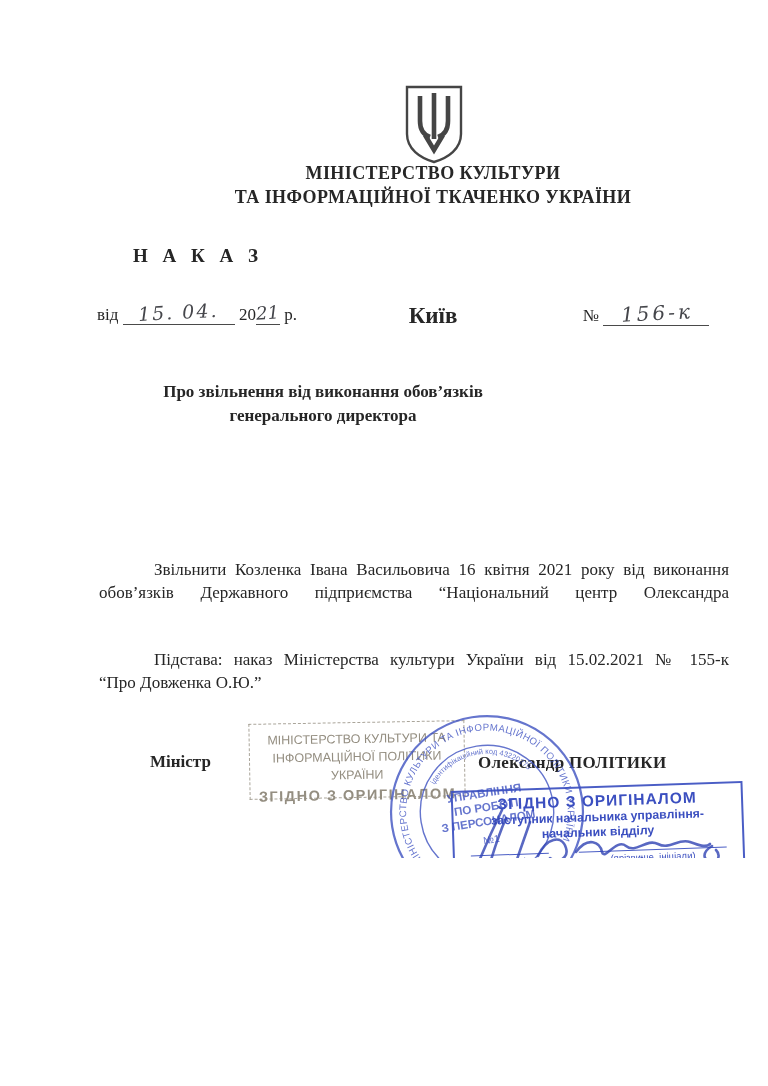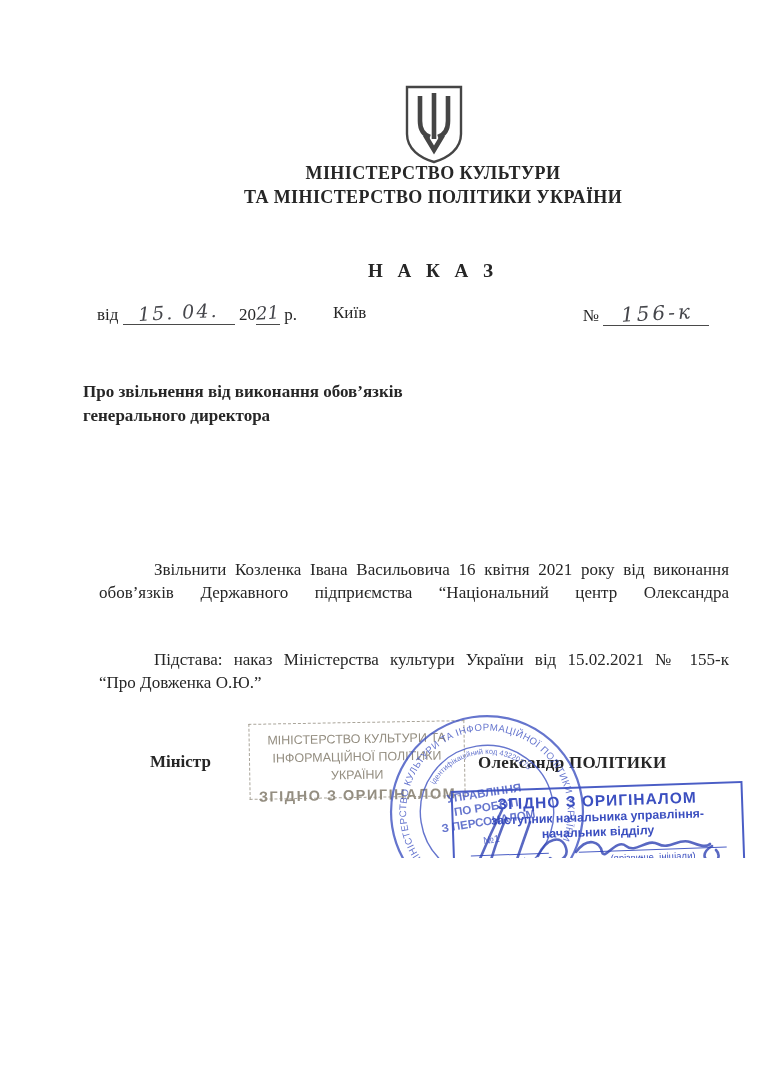--- a/index.html
+++ b/index.html
@@ -6,38 +6,38 @@
   .page{
     position:relative;width:768px;height:858px;background:#fff;overflow:hidden;
     font-family:"Liberation Serif","DejaVu Serif",serif;color:#262626;
   }
   .abs{position:absolute;}
 
   
   .emblem{left:399px;top:84px;width:70px;height:80px;}
   .ministry{left:133px;top:162px;width:600px;text-align:center;
     font-weight:bold;font-size:18px;line-height:1.32;letter-spacing:.4px;}
-  .order-title{left:133px;top:260px;width:600px;text-align:center;
+  .order-title{left:133px;top:245px;width:600px;text-align:left;
     font-weight:bold;font-size:19px;letter-spacing:5px;}
 
   
   .date-left{left:97px;top:301px;font-size:17px;white-space:nowrap;}
   .hw{font-family:"DejaVu Serif",serif;font-style:italic;color:#45464b;}
   .u-line{display:inline-block;border-bottom:1.4px solid #4a4a4a;text-align:center;vertical-align:bottom;}
   .date-fill{width:112px;}
   .date-fill .hw{display:inline-block;font-size:19px;letter-spacing:2px;transform:rotate(-3deg);}
   .year-fill{width:24px;}
   .year-fill .hw{display:inline-block;font-size:18px;transform:rotate(-4deg);}
-  .city{left:333px;top:303px;width:200px;text-align:left;font-size:17px;}
+  .city{left:333px;top:303px;width:200px;text-align:center;font-size:23px;font-weight:bold;}
   .num{left:583px;top:301px;font-size:17px;white-space:nowrap;}
   .num-fill{width:106px;}
   .num-fill .hw{display:inline-block;font-size:20px;letter-spacing:3px;transform:rotate(-3deg);}
 
   
-  .subject{left:83px;top:380px;width:480px;font-weight:bold;font-size:17px;line-height:1.42;}
+  .subject{left:83px;top:380px;width:480px;font-weight:bold;font-size:17px;line-height:1.42;text-align:center;}
   .bodytext{left:83px;top:558px;width:630px;font-size:17px;line-height:23px;margin-left:16px;}
   .p2{top:648px;}
   .line{width:100%;}
   .jl{text-align:justify;text-align-last:justify;}
   .indent{text-indent:55px;}
 
   
   .minister{left:150px;top:752px;font-weight:bold;font-size:17px;}
   .minister-name{left:478px;top:753px;font-weight:bold;font-size:17px;letter-spacing:.3px;}
 
@@ -80,21 +80,21 @@
     <g stroke="#454545" stroke-width="4.6" fill="none">
       <path d="M30,9 V55"></path>
       <path d="M16,12 V37 C16,47 20,51 26,53"></path>
       <path d="M44,12 V37 C44,47 40,51 34,53"></path>
       <path d="M21,51 L30,66 L39,51"></path>
     </g>
   </svg>
 
   <div class="abs ministry">
     <div>МІНІСТЕРСТВО КУЛЬТУРИ</div>
-    <div>ТА МІНІСТЕРСТВО ПОЛІТИКИ УКРАЇНИ</div>
+    <div>ТА ІНФОРМАЦІЙНОЇ ТКАЧЕНКО УКРАЇНИ</div>
   </div>
 
   <div class="abs order-title">Н А К А З</div>
 
   <div class="abs date-left">
     <span>від</span>
     <span class="u-line date-fill"><span class="hw">15. 04.</span></span>
     <span>20</span><span class="u-line year-fill"><span class="hw">21</span></span>
     <span>р.</span>
   </div>

